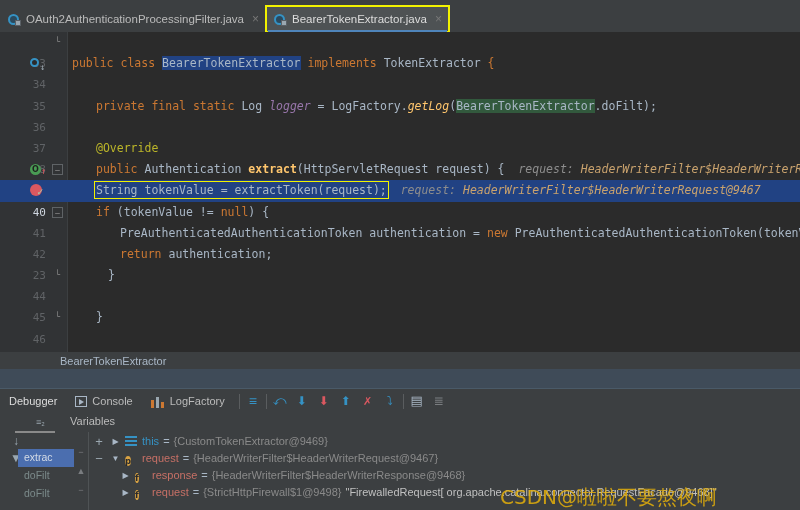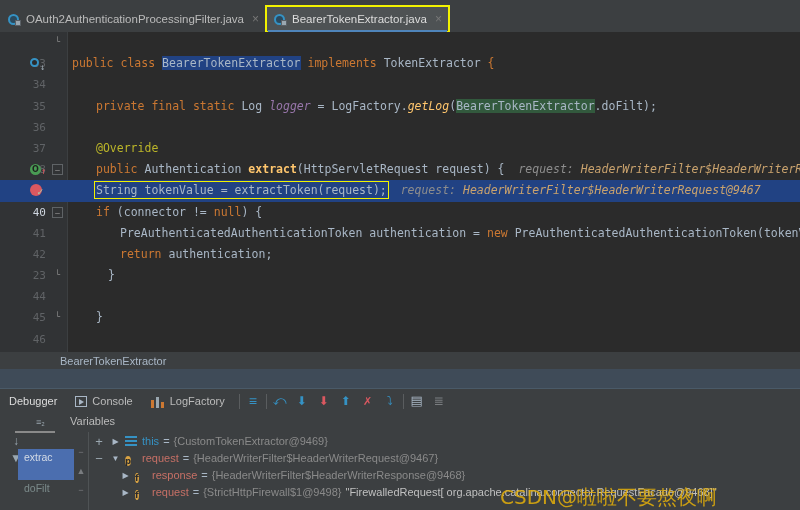--- a/index.html
+++ b/index.html
@@ -195,21 +195,21 @@
     display: flex; flex-direction: column; align-items: center;
     padding-top: 3px; gap: 5px;
   }
   .rail-ic { color: #9aa7b0; font-size: 12px; line-height: 12px; }
 
   .framelist {
     position: absolute; left: 18px; top: 36px; width: 56px; height: 61px;
     overflow: hidden; font-size: 10.5px;
   }
   .frame {
-    height: 31px; line-height: 17px; padding-left: 6px;
+    height: 18px; line-height: 17px; padding-left: 6px;
     color: #7b8a8a; white-space: nowrap; overflow: hidden;
   }
   .frame.active { background: #4b6eaf; color: #d4dbe6; }
 
   .framescroll {
     position: absolute; left: 74px; top: 22px; width: 14px; height: 75px;
     display: flex; flex-direction: column; align-items: center;
     gap: 9px; padding-top: 12px; color: #7a7d80; font-size: 9px;
   }
   .vsplit {
@@ -324,21 +324,21 @@
 
       <div class="line sel cur">
         <span class="num">40</span>
         <span class="gut-icon bp" style="left:30px;top:4px;width:12px;height:12px;"><span class="chk">✓</span></span>
         <span class="txt" style="left:96px;"><span class="exec-box"><span class="typ">String</span><span> tokenValue = extractToken(request);</span></span><span class="hint">  <span>request:</span> <span class="hintv">HeaderWriterFilter$HeaderWriterRequest@9467</span></span></span>
       </div>
 
       <div class="line">
         <span class="num">41</span>
         <span class="fold" style="left:52px;border:1px solid #5f6366;">−</span>
-        <span class="txt" style="left:96px;"><span class="kw">if</span><span> (connector != </span><span class="kw">null</span><span>) {</span></span>
+        <span class="txt" style="left:96px;"><span class="kw">if</span><span> (tokenValue != </span><span class="kw">null</span><span>) {</span></span>
       </div>
 
       <div class="line">
         <span class="num">42</span>
         <span class="txt" style="left:120px;"><span>PreAuthenticatedAuthenticationToken authentication = </span><span class="kw">new</span><span> PreAuthenticatedAuthenticationToken(tokenValue,</span></span>
       </div>
 
       <div class="line">
         <span class="num">23</span>
         <span class="txt" style="left:120px;"><span class="kw">return</span><span> authentication;</span></span>

